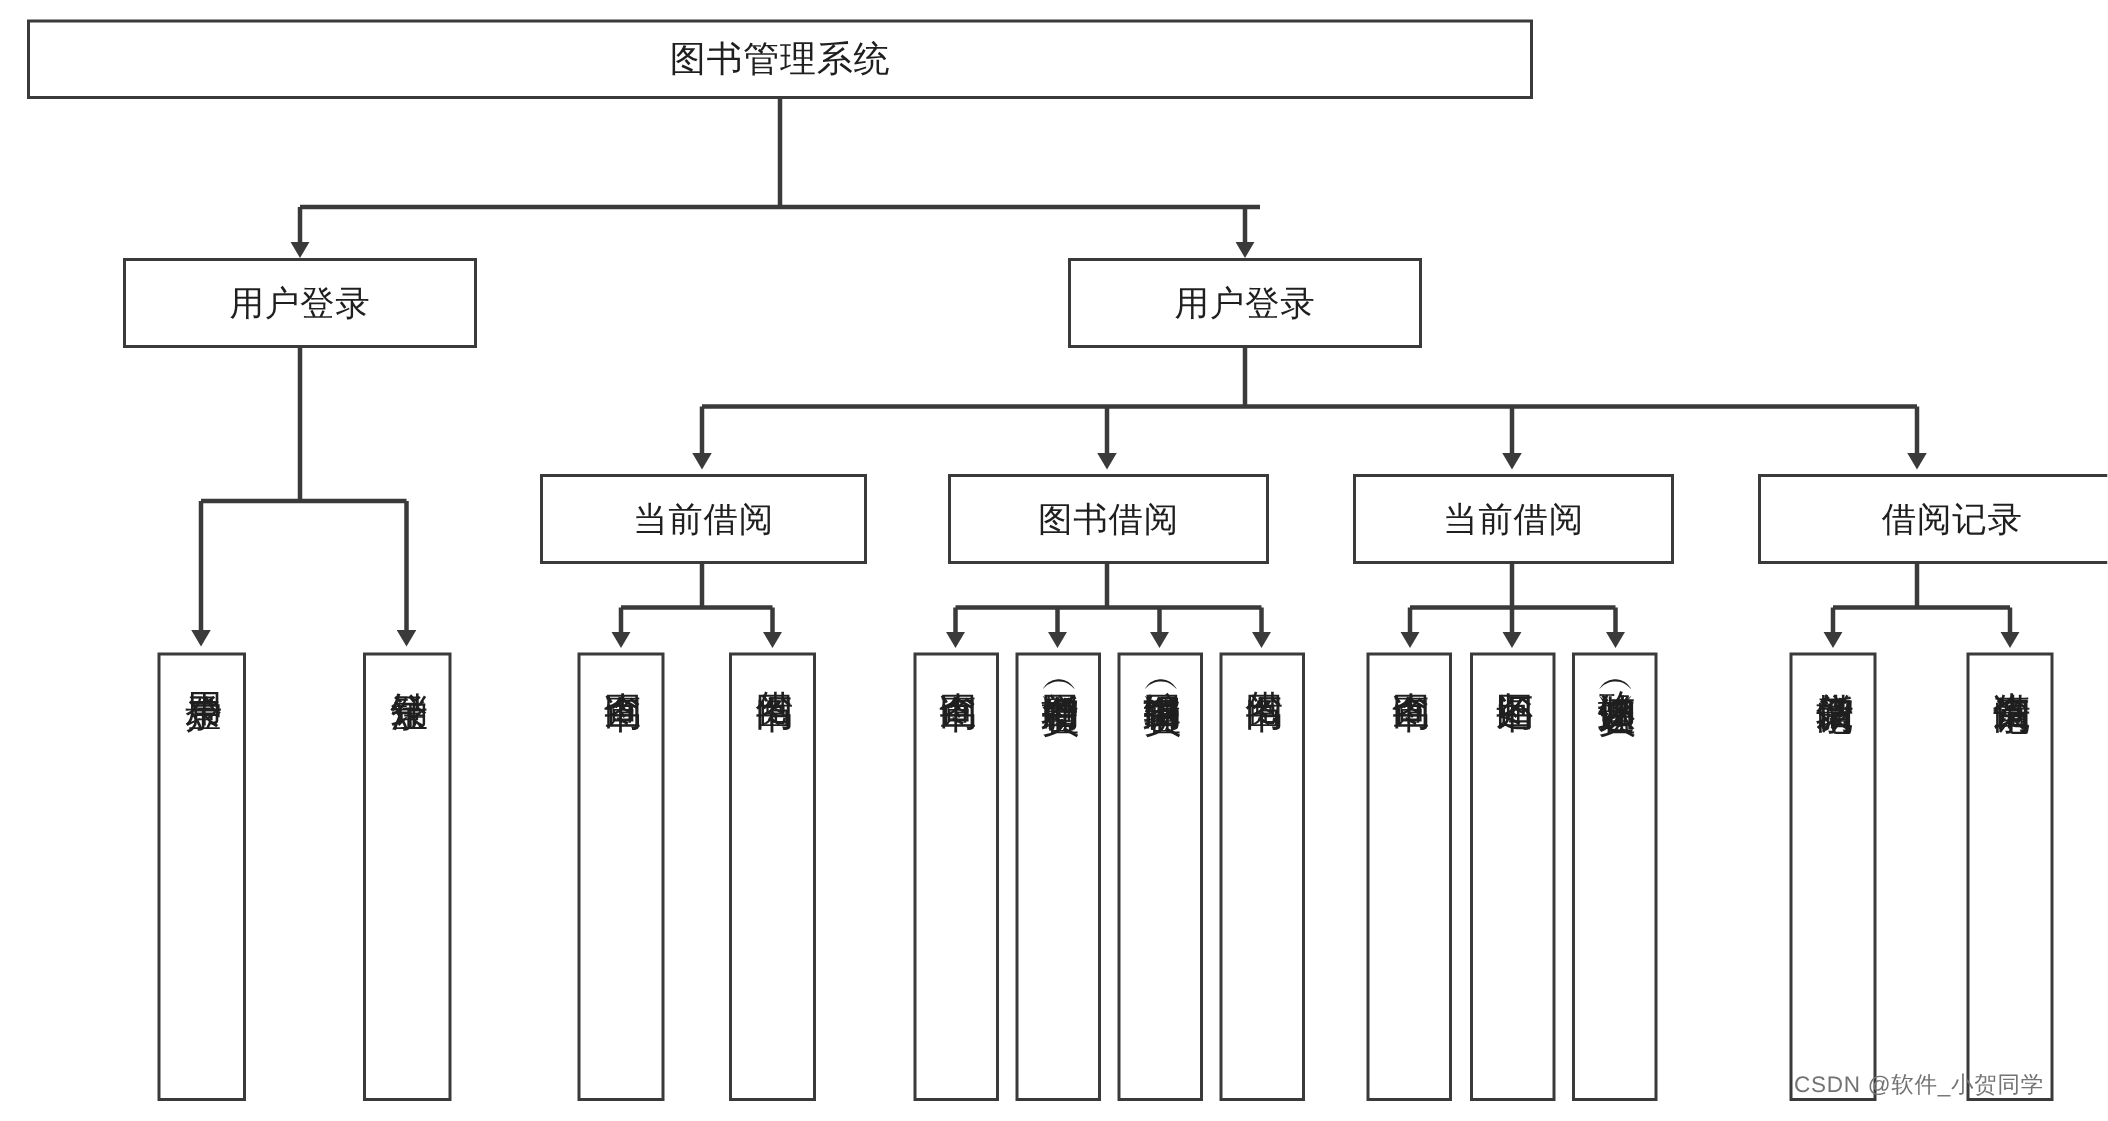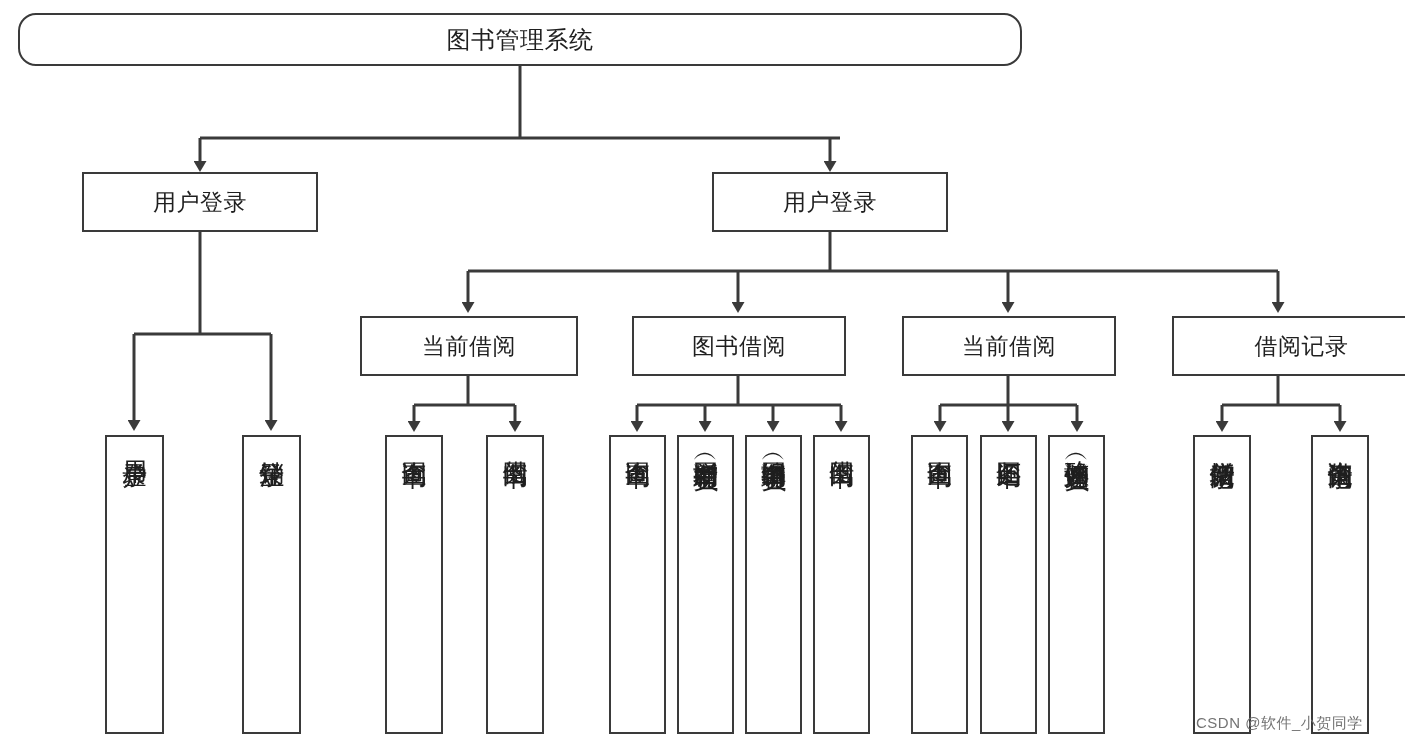--- a/index.html
+++ b/index.html
@@ -123,21 +123,21 @@
       <path d="M1008,405 L1008,422" marker-end="url(#arrow)"></path>
       <path d="M1077,405 L1077,422" marker-end="url(#arrow)"></path>
 
       <path d="M1278,376 L1278,405"></path>
       <path d="M1222,405 L1340,405"></path>
       <path d="M1222,405 L1222,422" marker-end="url(#arrow)"></path>
       <path d="M1340,405 L1340,422" marker-end="url(#arrow)"></path>
     </g>
   </svg>
 
-  <div class="node h root" style="left:18px; top:13px; width:1004px; height:53px;border-radius:18px;">
+  <div class="node h root" style="left:18px; top:13px; width:1004px; height:53px;">
     <span class="node-label">图书管理系统</span>
   </div>
 
   <div class="node h" style="left:82px; top:172px; width:236px; height:60px;">
     <span class="node-label">用户登录</span>
   </div>
   <div class="node h" style="left:712px; top:172px; width:236px; height:60px;">
     <span class="node-label">用户登录</span>
   </div>
 

